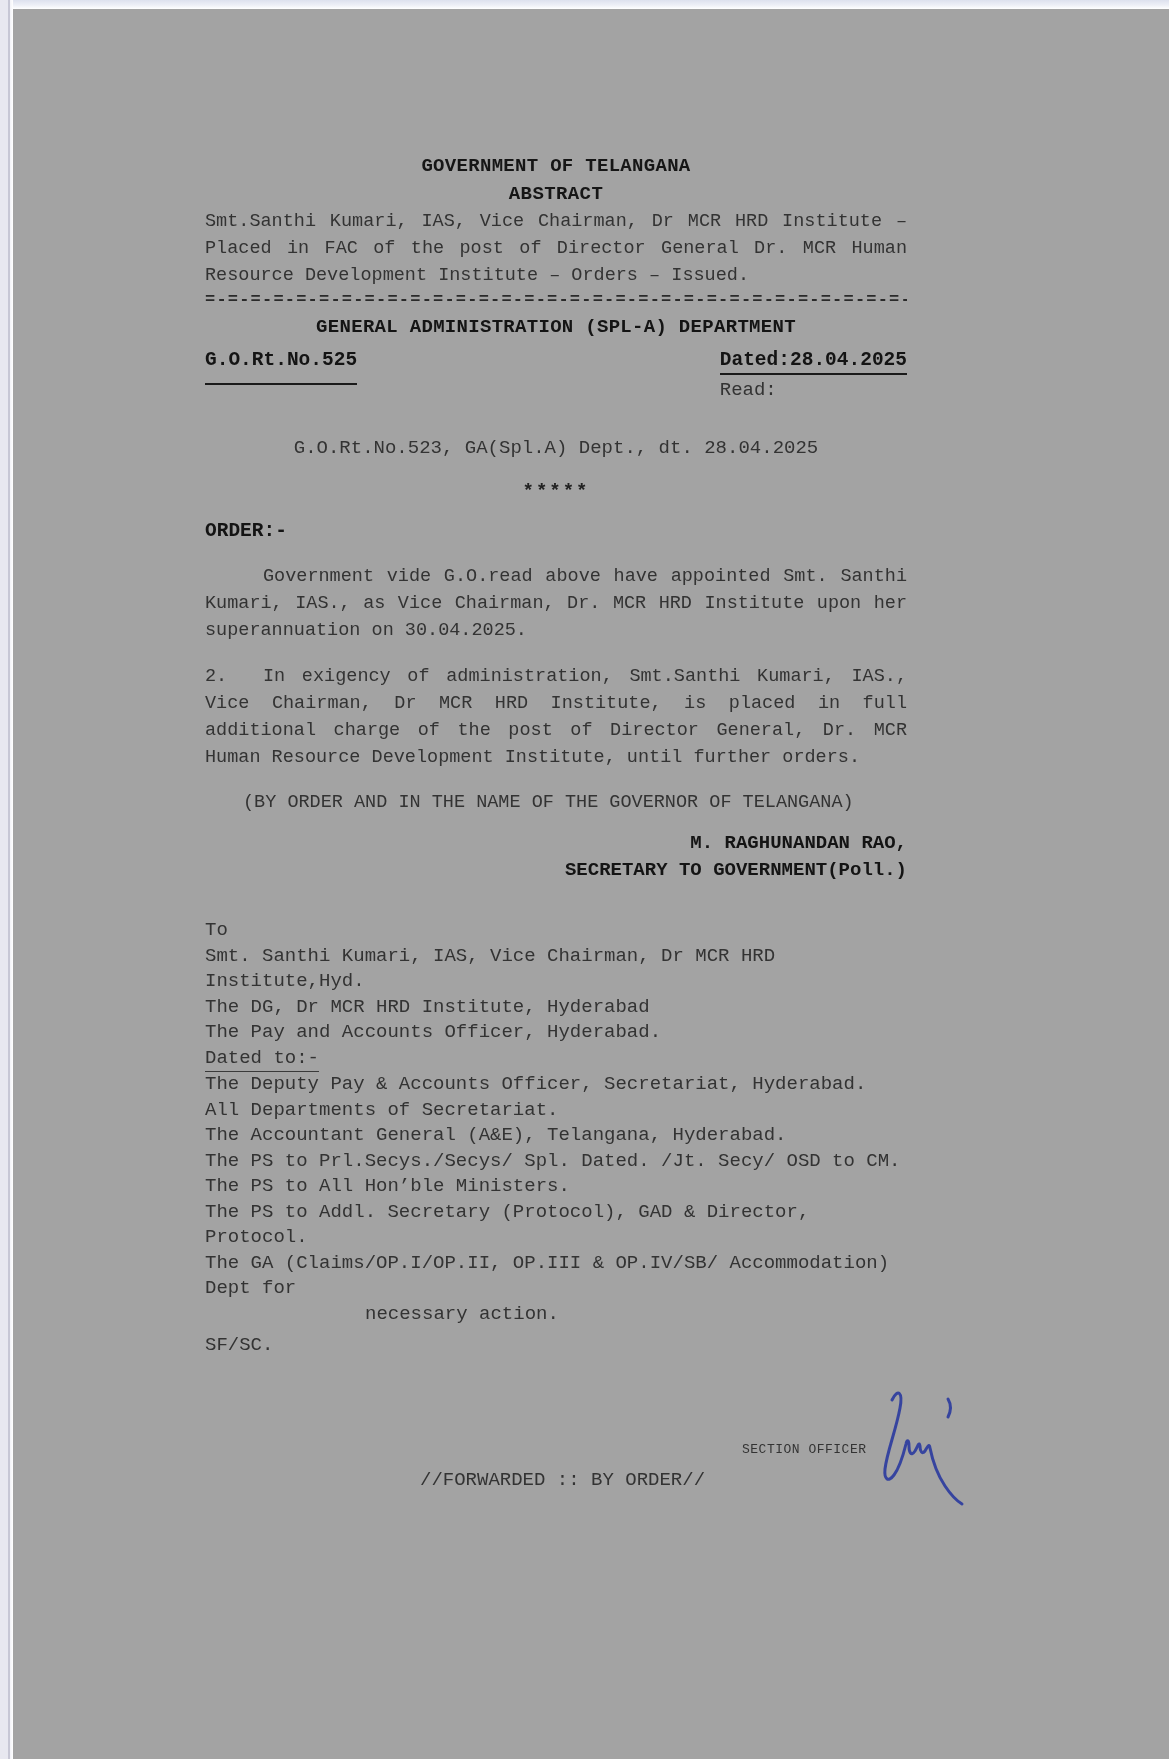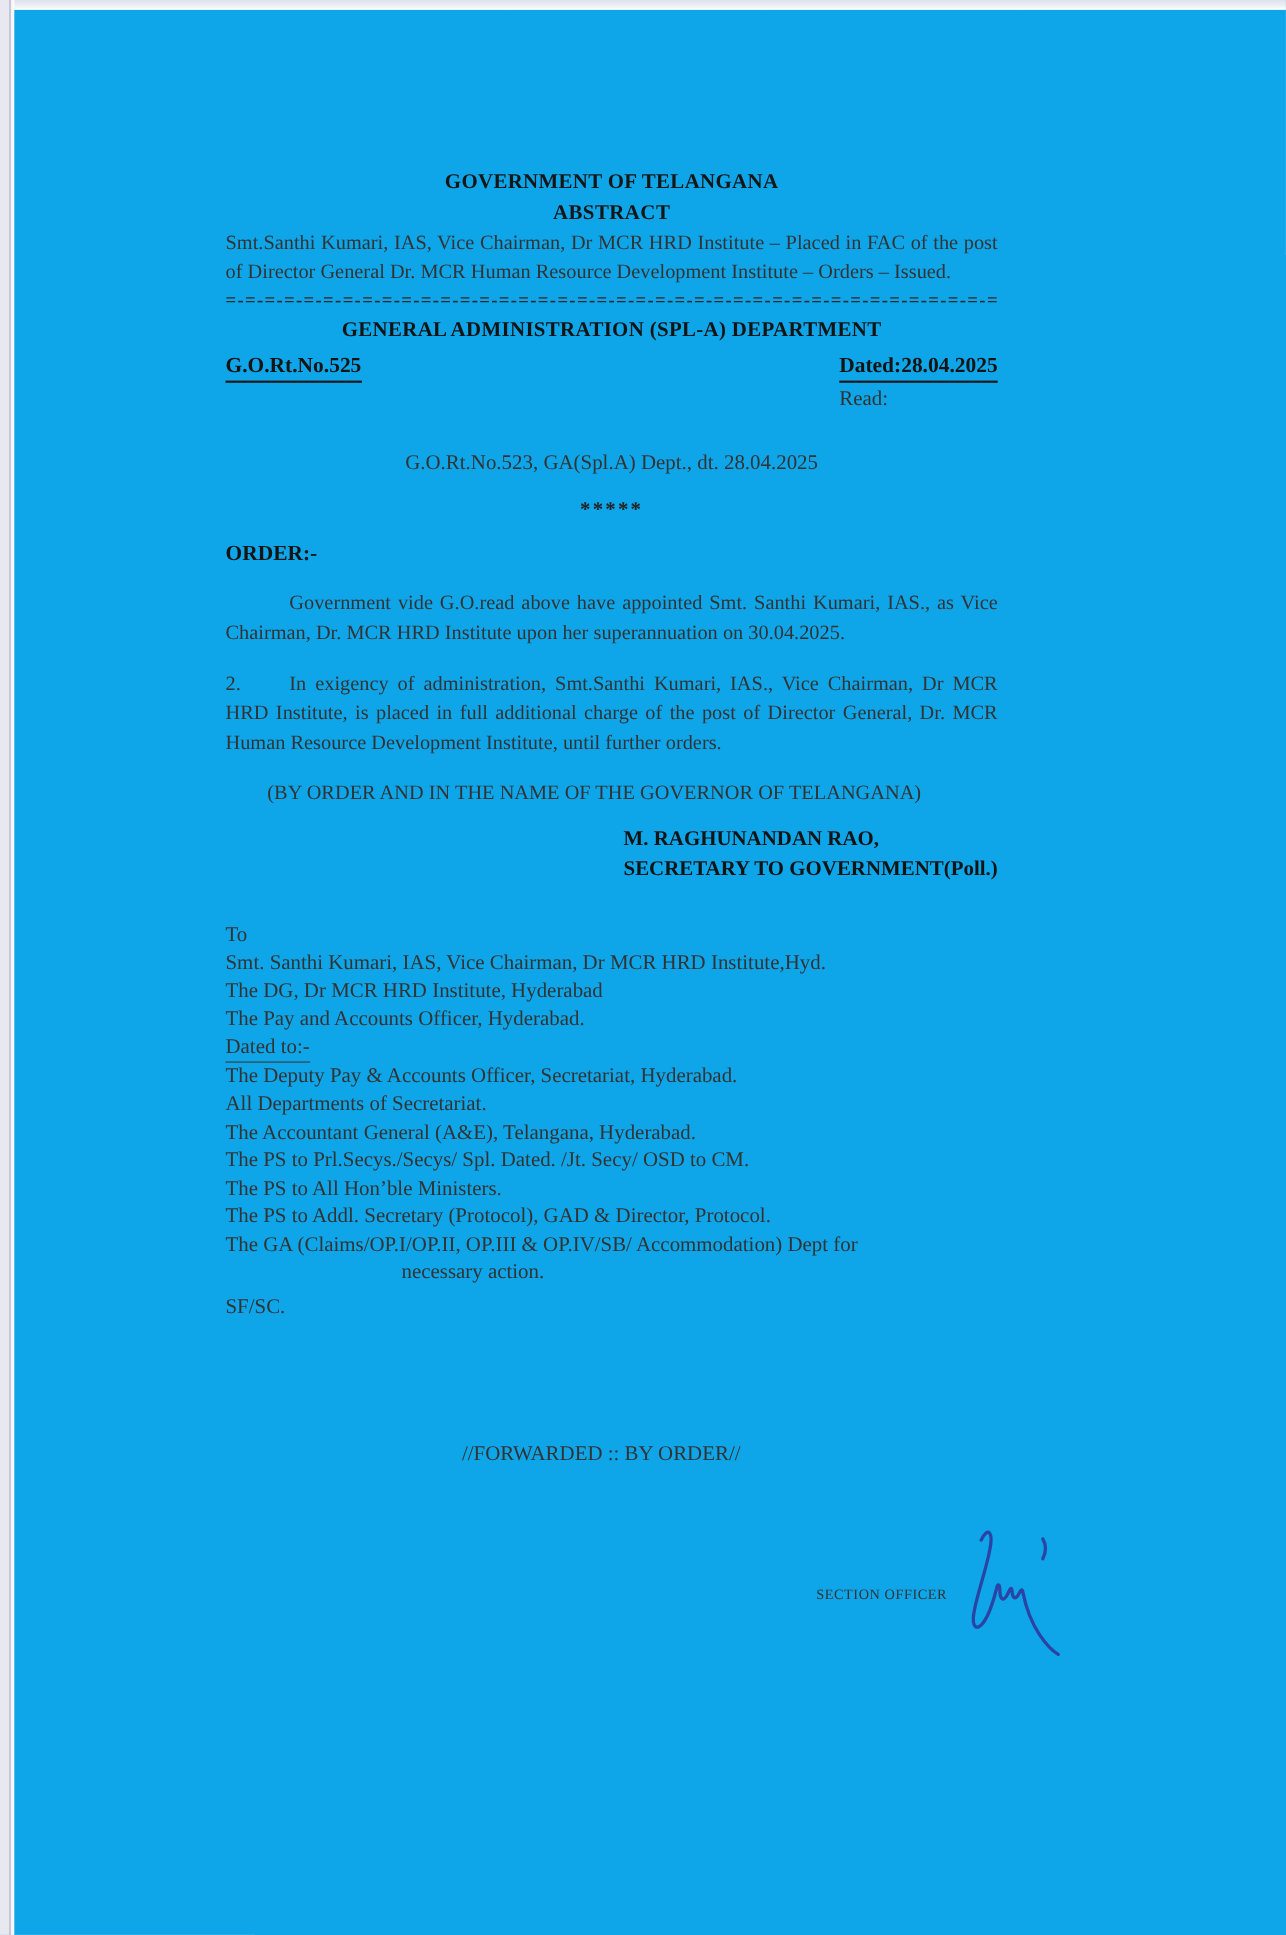--- a/index.html
+++ b/index.html
@@ -1,49 +1,49 @@
 <!DOCTYPE html>
 <html><head>
 <meta charset="utf-8">
 <style>
   html,body{margin:0;padding:0;background:#ffffff;}
   .page{
     position:relative;
     width:1169px;height:1759px;
-    background:#0ea5e9;
-    font-family:Liberation Serif, serif;
+    background:#a3a3a3;
+    font-family:Liberation Mono, monospace;
     color:#2e2e2e;
     overflow:hidden;
   }
   .edge-top{position:absolute;top:0;left:0;right:0;height:9px;
     background:linear-gradient(180deg,#dde1ee 0%,#edeff6 55%,#ffffff 100%);}
   .edge-left{position:absolute;top:0;left:0;bottom:0;width:13px;
     background:linear-gradient(90deg,#e8e8f0 0px,#e8e8f0 8px,#c7c7d5 8px,#c7c7d5 10px,#f2f2f7 10px,#ffffff 13px);}
   .content{position:absolute;left:205px;top:0;width:702px;}
   .center{text-align:center;}
   .h1{margin-top:152px;font-size:19px;line-height:28px;font-weight:bold;color:#161616;letter-spacing:.3px;}
   .h2{font-size:19px;line-height:28px;font-weight:bold;color:#161616;letter-spacing:.4px;}
   .abstract{margin-top:0;font-size:18.5px;line-height:27px;text-align:justify;color:#333333;}
   .separator{margin-top:0;font-size:17px;line-height:22px;letter-spacing:1.2px;font-weight:bold;color:#2a2a2a;
     white-space:nowrap;overflow:hidden;width:702px;}
   .department{margin-top:2px;font-size:19px;line-height:28px;font-weight:bold;color:#141414;letter-spacing:.3px;}
   .go-row{margin-top:8px;display:flex;justify-content:space-between;align-items:flex-start;}
-  .go-no{font-size:19.5px;font-weight:bold;color:#141414;border-bottom:2.5px solid #1a1a1a;padding-bottom:2px;}
+  .go-no{font-size:19.5px;font-weight:bold;color:#141414;border-bottom:2.5px solid #1a1a1a;padding-bottom:12px;}
   .dated-col{display:flex;flex-direction:column;align-items:flex-start;}
   .dated{font-size:19.5px;font-weight:bold;color:#141414;border-bottom:2.5px solid #1a1a1a;padding-bottom:2px;}
   .read{font-size:19px;line-height:26px;color:#333333;margin-top:2px;}
   .reference{margin-top:32px;font-size:19px;line-height:26px;color:#333333;}
   .stars{margin-top:18px;font-size:19px;line-height:24px;font-weight:bold;color:#222222;letter-spacing:2px;}
   .order-heading{margin-top:14px;font-size:19.5px;line-height:28px;font-weight:bold;color:#141414;}
   .para{font-size:18.5px;line-height:27px;text-align:justify;color:#333333;}
   .para1{margin-top:18px;text-indent:58px;}
   .para2{margin-top:16px;}
   .para2 .num{display:inline-block;width:58px;text-indent:0;}
   .by-order{margin-top:8px;margin-left:38px;font-size:18.5px;line-height:27px;color:#333333;}
-  .signatory{margin-top:14px;margin-left:auto;width:max-content;text-align:left;
+  .signatory{margin-top:14px;margin-left:auto;width:max-content;text-align:right;
     font-size:19px;line-height:27px;font-weight:bold;color:#141414;}
   .addresses{margin-top:34px;font-size:19px;color:#333333;}
   .addresses .line{line-height:25.5px;}
   .copy-label{display:inline-block;border-bottom:1.8px solid #3a3a3a;padding-bottom:0px;}
   .cont-line{margin-left:160px;}
   .sf{margin-top:6px;font-size:19px;line-height:25.5px;color:#333333;}
   .forwarded{margin-top:108px;margin-left:215px;font-size:19px;line-height:26px;color:#333333;}
   .section-officer{position:absolute;left:742px;top:1442px;font-size:13px;color:#333333;letter-spacing:.5px;}
   .signature-wrap{position:absolute;left:872px;top:1386px;width:108px;height:122px;}
 </style>

